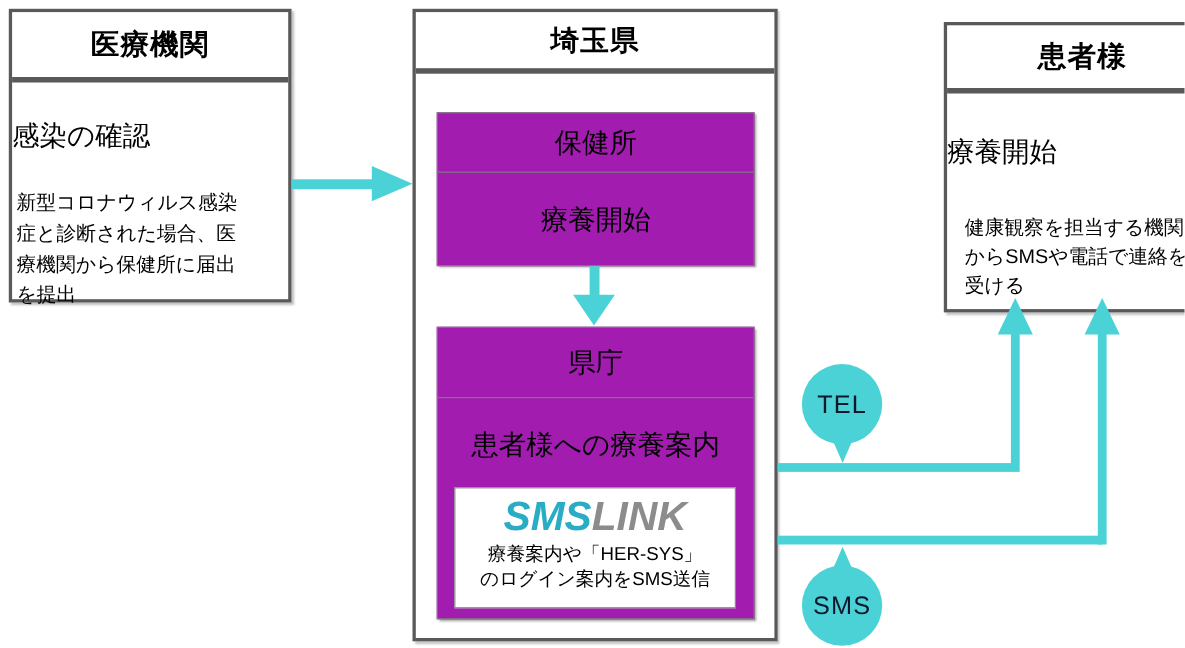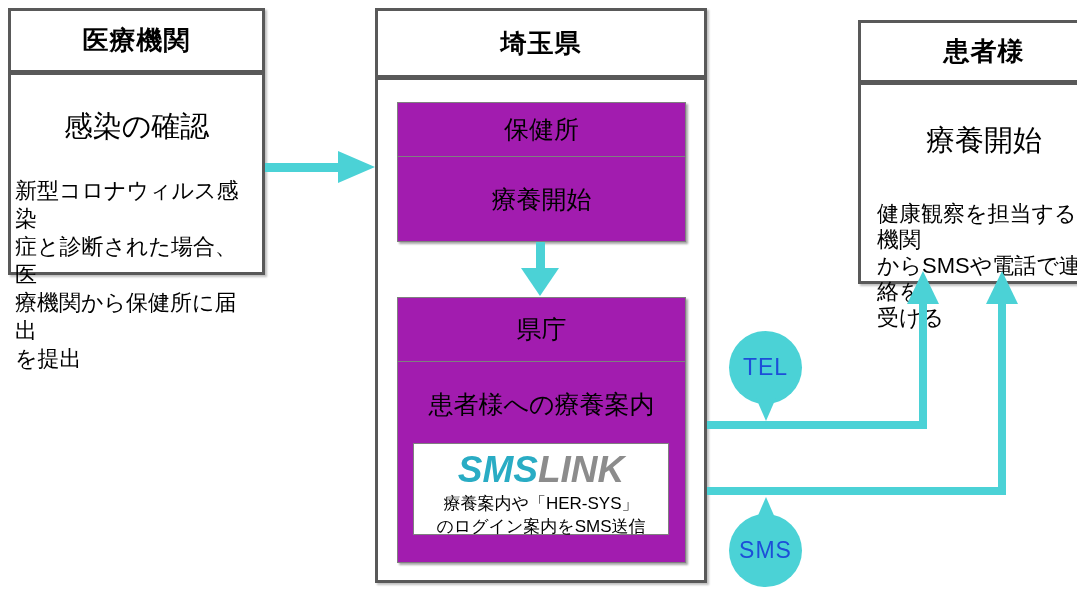--- a/index.html
+++ b/index.html
@@ -13,30 +13,30 @@
   html,body{background:#ffffff;}
   body{font-family:"Liberation Sans","DejaVu Sans",sans-serif;color:#000;}
   #canvas{position:relative;width:1077px;height:589px;background:#fff;overflow:hidden;}
 
   
   .actor{position:absolute;border:3px solid var(--box_border);background:#fff;
          box-shadow:2px 2px 2px rgba(0,0,0,0.25);}
   .actor-header{width:100%;border-bottom:5px solid var(--box_border);
         display:flex;align-items:center;justify-content:center;
         font-weight:700;font-size:26px;letter-spacing:1px;}
-  .subtitle{text-align:center;font-size:29px;}
-  .para{font-size:22px;line-height:28px;white-space:pre-line;text-align:left;}
+  .subtitle{font-size:25px;}
+  .para{font-size:18px;line-height:28px;white-space:pre-line;text-align:left;}
 
   #medical-box{left:8px;top:8px;width:257px;height:267px;}
   #medical-box .actor-header{height:64px;text-align:right;}
   #medical-subtitle{margin-top:32px;}
   #medical-desc{margin:30px 6px 0 4px;}
 
   #saitama-box{left:375px;top:8px;width:332px;height:575px;}
-  #saitama-box .actor-header{height:69px;}
+  #saitama-box .actor-header{height:56px;}
 
   #patient-box{left:818px;top:20px;width:252px;height:264px;margin-left:40px;}
   #patient-box .actor-header{height:62px;}
   #patient-subtitle{margin-top:36px;}
   #patient-desc{margin:40px 10px 0 16px;line-height:26px;}
 
   
   .inner-box{position:absolute;border:1px solid var(--inner_border);background:#a21caf;
         box-shadow:2px 2px 2px rgba(0,0,0,0.35);}
   .inner-title{display:flex;align-items:center;justify-content:center;
@@ -44,21 +44,21 @@
   .inner-action{display:flex;align-items:center;justify-content:center;font-size:25px;}
 
   #health-center-box{left:397px;top:102px;width:289px;height:140px;}
   #health-center-box .inner-title{height:54px;}
   #health-center-box .inner-action{height:84px;}
 
   #pref-office-box{left:397px;top:297px;width:289px;height:266px;}
   #pref-office-box .inner-title{height:64px;}
   #pref-office-action{margin-top:26px;text-align:center;font-size:25px;}
 
-  #smslink-box{position:absolute;left:413px;top:443px;width:256px;height:92px;
+  #smslink-box{position:absolute;left:413px;top:443px;width:256px;height:110px;
         border:1px solid var(--inner_border);background:#fff;
         display:flex;flex-direction:column;align-items:center;}
   #smslink-logo{margin-top:4px;font-size:37px;line-height:44px;font-weight:700;
         font-style:italic;letter-spacing:0px;white-space:nowrap;}
   #smslink-logo .logo-sms{color:var(--logo_teal);}
   #smslink-logo .logo-link{color:var(--logo_gray);}
   #smslink-desc{font-size:17px;line-height:23px;white-space:pre-line;text-align:center;}
 
   
   .shaft{position:absolute;background:var(--accent);}
@@ -80,21 +80,21 @@
   #tel-h-shaft{left:707px;top:421px;width:213px;height:8px;}
   #tel-v-shaft{left:919px;top:303px;width:8px;height:126px;}
   #tel-head{left:907px;top:271px;}
   
   #sms-h-shaft{left:707px;top:487px;width:295px;height:8px;}
   #sms-v-shaft{left:998px;top:303px;width:8px;height:192px;}
   #sms-head{left:986px;top:271px;}
 
   
   .bubble{position:absolute;width:73px;height:73px;border-radius:50%;
-        background:var(--accent);color:#1d4ed8;display:flex;align-items:center;
+        background:var(--accent);color:#0f172a;display:flex;align-items:center;
         justify-content:center;font-size:23px;letter-spacing:1px;}
   #tel-bubble{left:729px;top:331px;}
   #tel-bubble-tail{left:756px;top:398px;border-left:10px solid transparent;
         border-right:10px solid transparent;border-top:23px solid var(--accent);}
   #sms-bubble{left:729px;top:514px;}
   #sms-bubble-tail{left:756px;top:497px;border-left:10px solid transparent;
         border-right:10px solid transparent;border-bottom:23px solid var(--accent);}
 </style>
 </head>
 <body>

